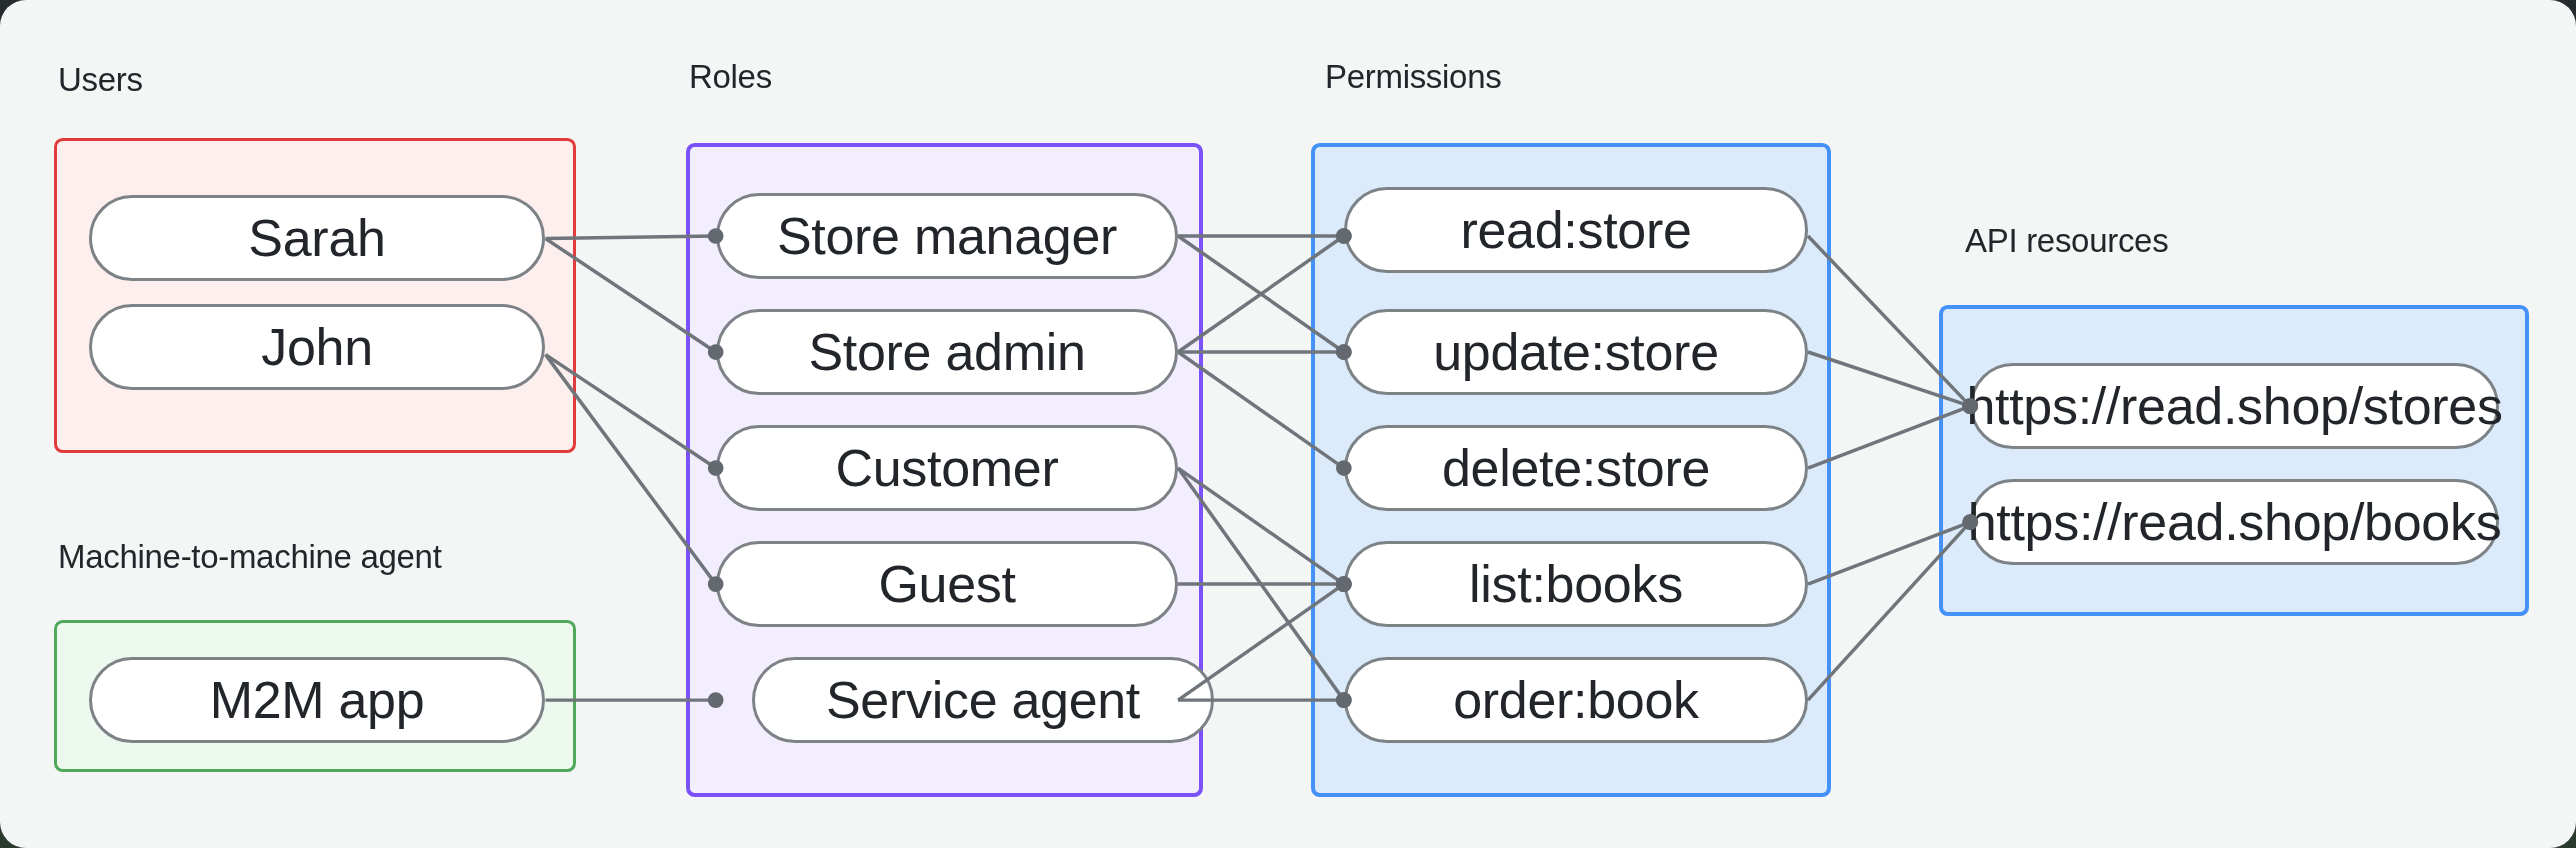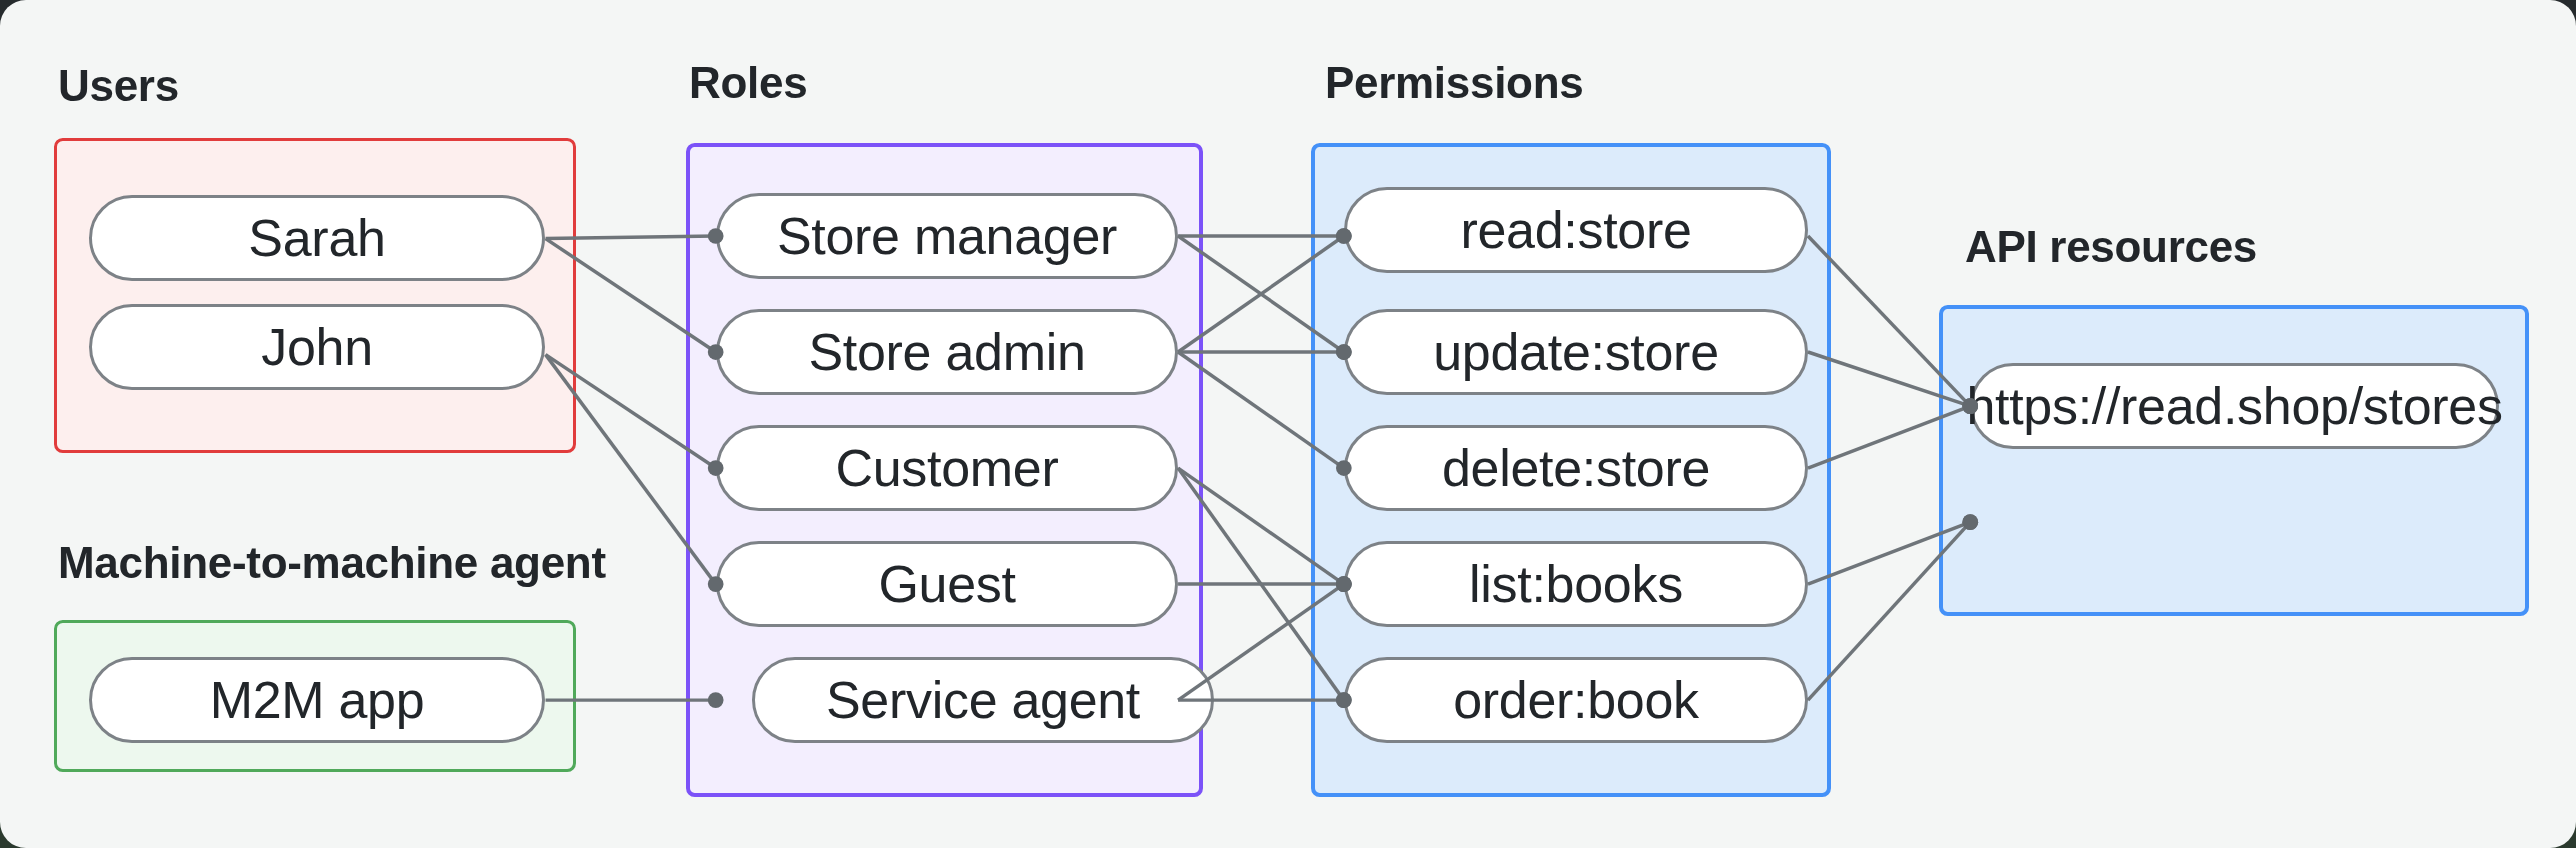--- a/index.html
+++ b/index.html
@@ -18,22 +18,22 @@
   }
   .card{
     position:absolute;
     inset:0;
     background:var(--bg);
     border-radius:26px;
     overflow:hidden;
   }
   .glabel{
     position:absolute;
-    font-size:44px;
-    font-weight:700;
+    font-size:33px;
+    font-weight:400;
     letter-spacing:-0.3px;
     color:var(--text);
     white-space:nowrap;
   }
   .gbox{
     position:absolute;
     border:3.5px solid #999;
     border-radius:8.7px;
   }
   .gbox.thick{border-width:4.4px;}
@@ -115,20 +115,23 @@
   <div class="pill" style="left:1344px;top:425px;width:464px">
     <span>delete:store</span>
   </div>
   <div class="pill" style="left:1344px;top:657px;width:464px">
     <span>order:book</span>
   </div>
 
   <div class="pill" style="left:1970px;top:363px;width:529px">
     <span>https://read.shop/stores</span>
   </div>
+  <div class="pill" style="left:1970px;top:479px;width:529px">
+    <span>https://read.shop/books</span>
+  </div>
 
   <svg class="edges" xmlns="http://www.w3.org/2000/svg" viewBox="0 0 2952 972" width="2576" height="848">
       <line x1="625" y1="273.5" x2="820" y2="270.5" stroke="#6f757a" stroke-width="4"></line>
       <line x1="625" y1="273.5" x2="820" y2="403.5" stroke="#6f757a" stroke-width="4"></line>
       <line x1="625" y1="406.5" x2="820" y2="536.5" stroke="#6f757a" stroke-width="4"></line>
       <line x1="625" y1="406.5" x2="820" y2="669.5" stroke="#6f757a" stroke-width="4"></line>
       <line x1="625" y1="802.5" x2="820" y2="802.5" stroke="#6f757a" stroke-width="4"></line>
       <line x1="1350" y1="270.5" x2="1540" y2="270.5" stroke="#6f757a" stroke-width="4"></line>
       <line x1="1350" y1="270.5" x2="1540" y2="403.5" stroke="#6f757a" stroke-width="4"></line>
       <line x1="1350" y1="403.5" x2="1540" y2="270.5" stroke="#6f757a" stroke-width="4"></line>

